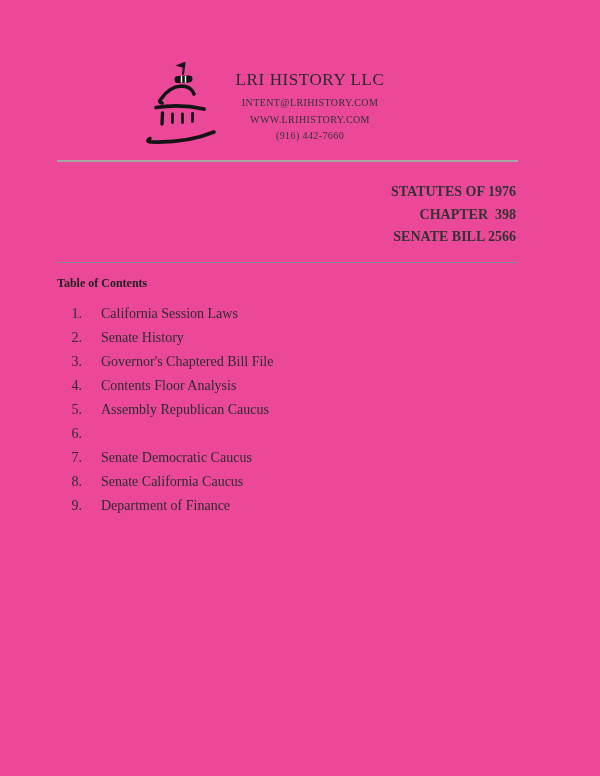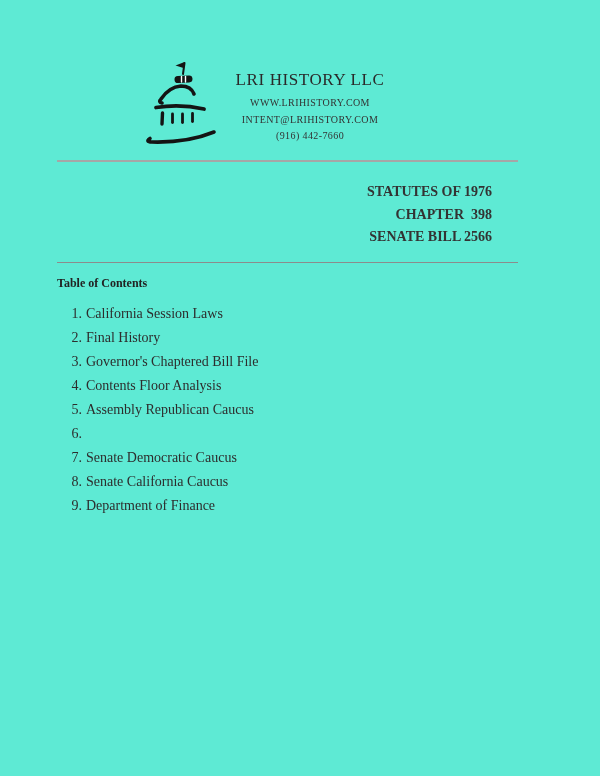--- a/index.html
+++ b/index.html
@@ -6,21 +6,21 @@
   html, body { background: #ffffff; }
   body {
     font-family: "Liberation Serif", "DejaVu Serif", serif;
     color: #2d2d2d;
   }
   .page {
     position: relative;
     width: 600px;
     height: 776px;
     margin: 0 auto;
-    background: #5eead4;
+    background: #ec4899;
     overflow: hidden;
   }
 
   
   .header-area {
     position: relative;
     height: 145px;
   }
   .logo {
     position: absolute;
@@ -57,21 +57,21 @@
     margin: 15px 82px 0 57px;
   }
   .rule-2 {
     border: none;
     border-top: 1px solid #8c8c8c;
     margin: 13px 82px 0 57px;
   }
 
   
   .reference {
-    margin: 19px 108px 0 57px;
+    margin: 19px 84px 0 57px;
     text-align: right;
     font-weight: bold;
     font-size: 14px;
     line-height: 22.5px;
     color: #333333;
   }
   .reference div { white-space: pre; }
 
   
   .toc {
@@ -92,21 +92,21 @@
     line-height: 15px;
     margin-bottom: 9px;
     color: #2d2d2d;
   }
   .toc-item .num {
     width: 25px;
     text-align: right;
     flex: 0 0 25px;
   }
   .toc-item .label {
-    margin-left: 4px;
+    margin-left: 19px;
   }
 </style>
 </head>
 <body>
 
 <div class="page">
 
   <div class="header-area">
     <svg class="logo" viewBox="0 0 80 90" aria-hidden="true">
       <g stroke="#141414" fill="none" stroke-linecap="round" stroke-linejoin="round">
@@ -127,22 +127,22 @@
         <path d="M34.5 57 L34.5 65.5" stroke-width="2.8"></path>
         <path d="M44.5 57 L44.5 65.5" stroke-width="2.8"></path>
         <path d="M54.5 56.5 L54.5 64.5" stroke-width="2.8"></path>
 
         <path d="M12 81.5 q-5 3.5 2 3.5 q35 1 62 -10" stroke-width="3.6"></path>
       </g>
     </svg>
     <div class="header-text">
       <div class="company-name">LRI HISTORY LLC</div>
       <div class="contact-lines">
+        <div>INTENT@LRIHISTORY.COM</div>
         <div>WWW.LRIHISTORY.COM</div>
-        <div>INTENT@LRIHISTORY.COM</div>
         <div>(916) 442-7660</div>
       </div>
     </div>
   </div>
 
   <hr class="rule-1">
 
   <div class="reference">
     <div>STATUTES OF 1976</div>
     <div>CHAPTER  398</div>
@@ -153,21 +153,21 @@
 
   <div class="toc">
     <div class="toc-title">Table of Contents</div>
     <ol class="toc-list">
       <li class="toc-item">
         <span class="num">1.</span>
         <span class="label">California Session Laws</span>
       </li>
       <li class="toc-item">
         <span class="num">2.</span>
-        <span class="label">Final History</span>
+        <span class="label">Senate History</span>
       </li>
       <li class="toc-item">
         <span class="num">3.</span>
         <span class="label">Governor's Chaptered Bill File</span>
       </li>
       <li class="toc-item">
         <span class="num">4.</span>
         <span class="label">Contents Floor Analysis</span>
       </li>
       <li class="toc-item">

